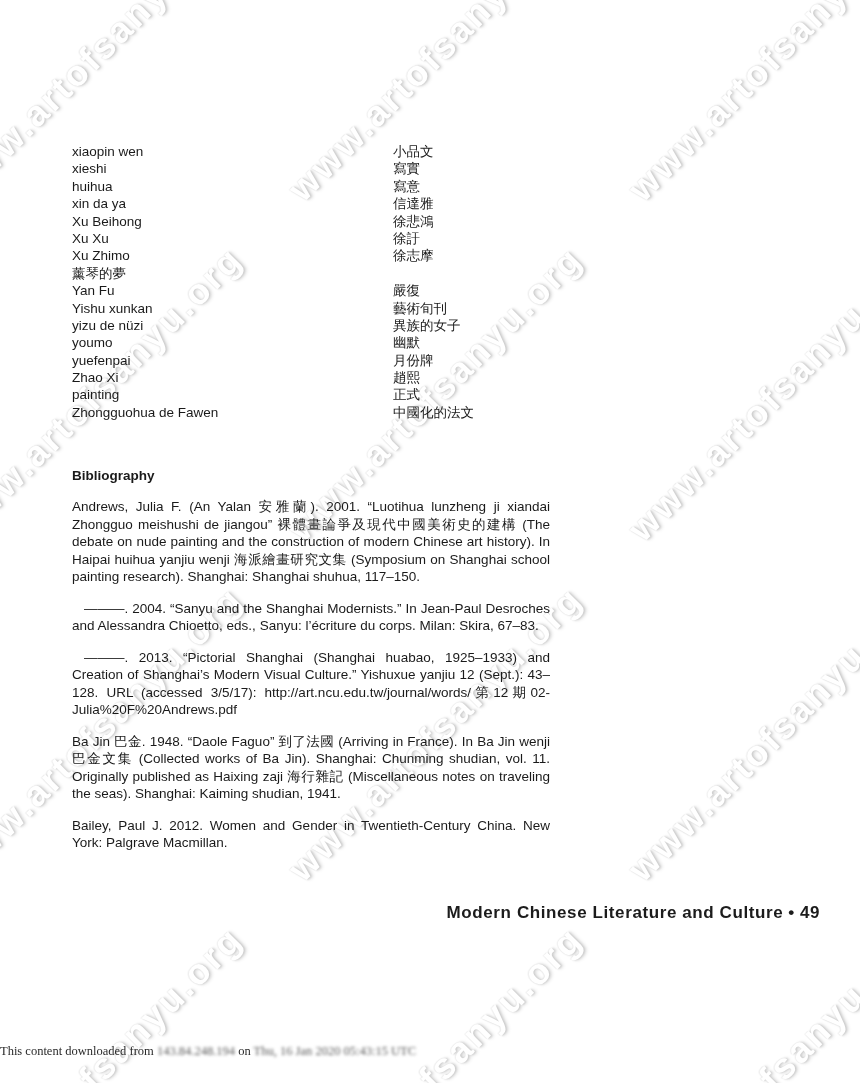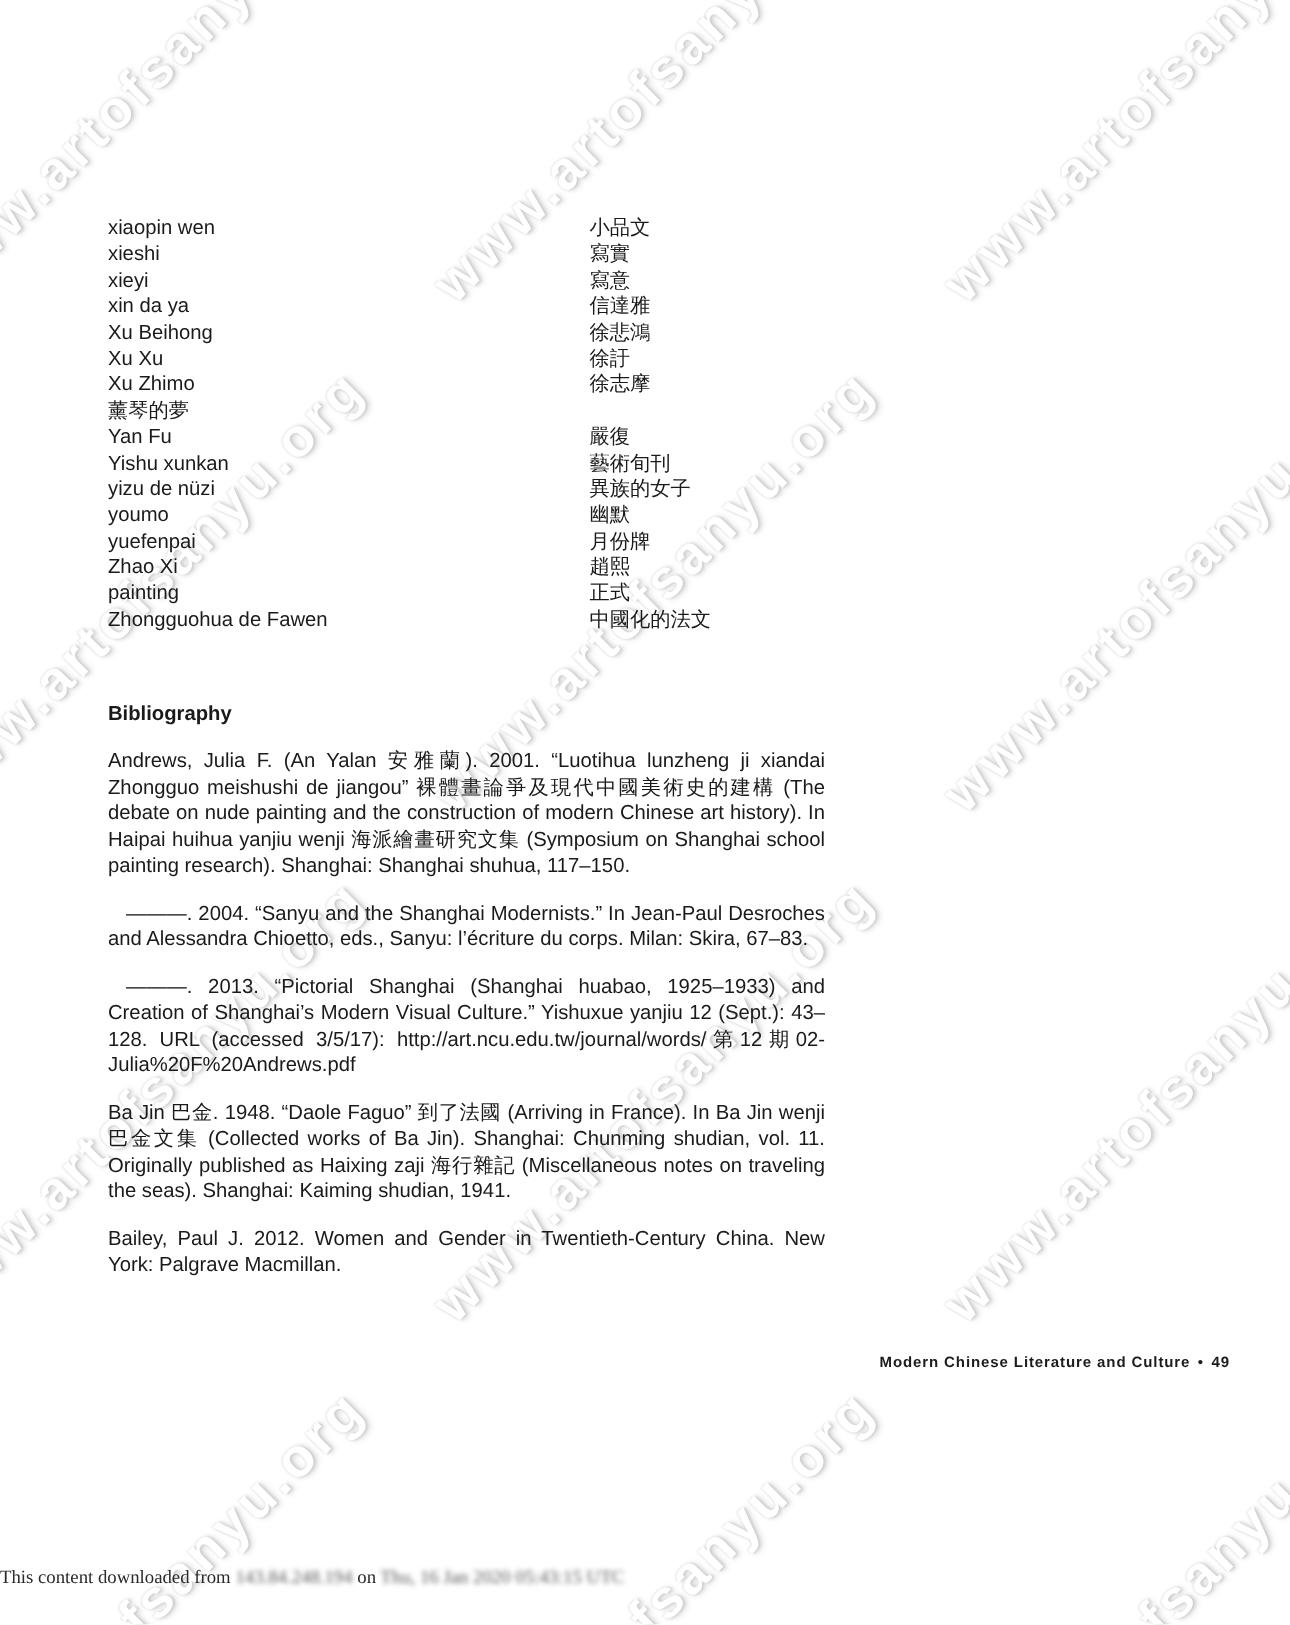--- a/index.html
+++ b/index.html
@@ -44,21 +44,21 @@
     font-size:13.5px;line-height:17.5px;
     text-align:justify;
     overflow-wrap:break-word;
   }
   .bib-entry.indent{text-indent:12px;}
 
   
   .running-footer{
     position:absolute;top:903px;left:0;right:40px;
     text-align:right;
-    font-size:10px;font-weight:bold;letter-spacing:0.6px;
+    font-size:17px;font-weight:bold;letter-spacing:0.6px;
     color:#1c1c1c;z-index:1;
   }
   .running-footer .sep{margin:0 5px;}
 
   
   .jstor-notice{
     position:absolute;left:0;right:0;top:1044px;
     font-family:"Liberation Serif","DejaVu Serif",serif;
     font-size:12.5px;line-height:15px;color:#2a2a2a;z-index:1;
   }
@@ -90,21 +90,21 @@
   <div class="glossary" id="glossary">
       <div class="g-row">
         <span class="g-term">xiaopin wen</span>
         <span class="g-cn">小品文</span>
       </div>
       <div class="g-row">
         <span class="g-term">xieshi</span>
         <span class="g-cn">寫實</span>
       </div>
       <div class="g-row">
-        <span class="g-term">xieyi</span>
+        <span class="g-term">huihua</span>
         <span class="g-cn">寫意</span>
       </div>
       <div class="g-row">
         <span class="g-term">xin da ya</span>
         <span class="g-cn">信達雅</span>
       </div>
       <div class="g-row">
         <span class="g-term">Xu Beihong</span>
         <span class="g-cn">徐悲鴻</span>
       </div>

